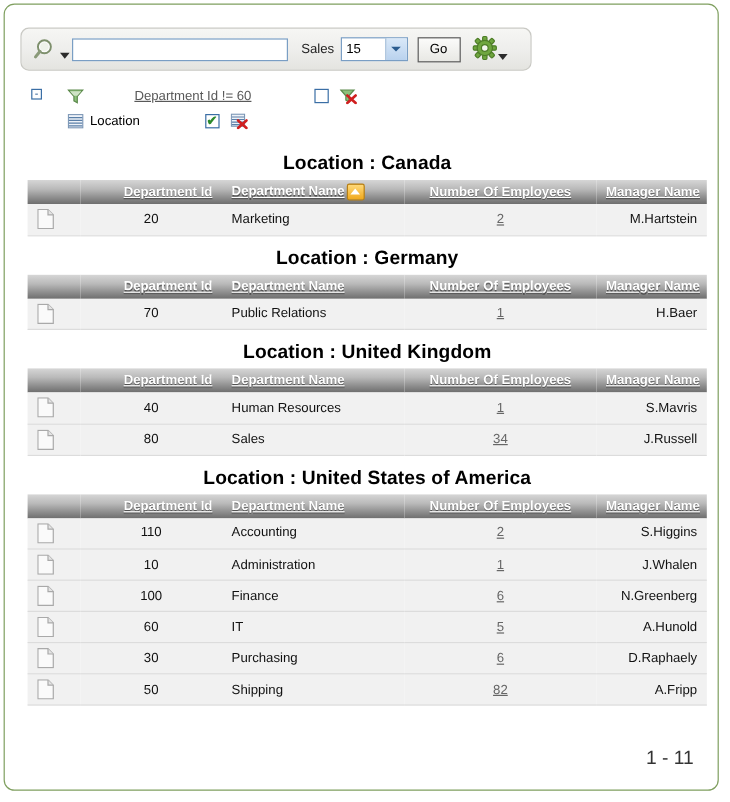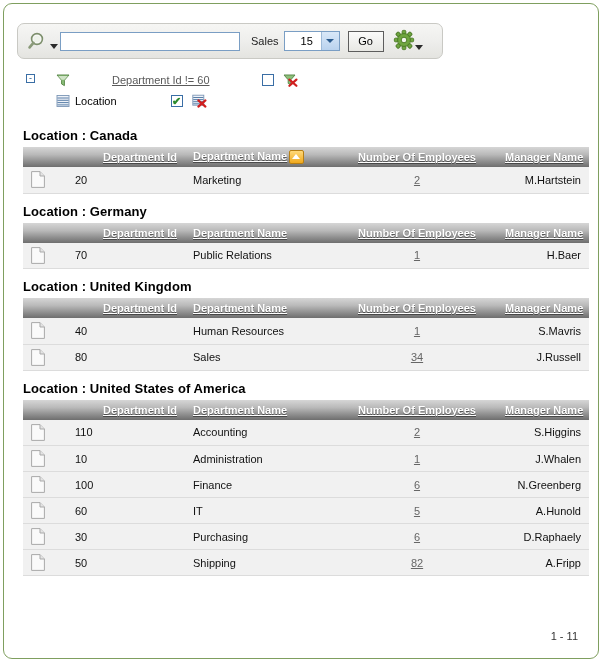--- a/index.html
+++ b/index.html
@@ -48,21 +48,21 @@
     margin-left:5px;
     width:56px;height:20px;
     border:1px solid #7a9ec4;
     background:#fff;
     font-family:"Liberation Sans", sans-serif;
     font-size:11px;
     box-sizing:border-box;
     position:relative;
     display:flex;align-items:center;
   }
-  .rows-select .val{padding-left:16px;flex:1;}
+  .rows-select .val{padding-left:4px;flex:1;}
   .rows-select .arrowbox{
     width:17px;height:18px;
     background:linear-gradient(to bottom,#d9e8f8,#b9d2ee);
     border-left:1px solid #9dbad8;
     display:flex;align-items:center;justify-content:center;
   }
   .caret-d{width:0;height:0;border-left:4px solid transparent;border-right:4px solid transparent;border-top:4px solid #2b5c8f;}
   .go-btn{
     margin-left:8px;
     height:19px;min-width:26px;
@@ -105,23 +105,24 @@
   }
   .chk .tick{color:#2c8a2c;font-size:11px;line-height:10px;font-weight:bold;}
   .chip-row .spacer-a{width:52px;}
   .chip-row .spacer-b{width:54px;}
   .chip-row .gapx{width:8px;}
 
   
   .groups{position:absolute;left:19px;top:124px;width:566px;}
   .grp-title{
     font-family:"Liberation Sans", sans-serif;
-    font-size:13px;font-weight:bold;color:#000;
+    font-size:16px;font-weight:bold;color:#000;
     margin:0 0 4px 0;
     letter-spacing:0.1px;
+    text-align:center;
   }
   .grp{margin-bottom:10px;}
   table.rpt{
     width:566px;
     border-collapse:collapse;
     table-layout:fixed;
   }
   table.rpt th{
     height:20px;
     background:linear-gradient(to bottom,#d6d6d6 0%,#b9b9b9 38%,#8f8f8f 72%,#6e6e6e 100%);
@@ -145,21 +146,21 @@
   table.rpt td{
     height:26px;
     background:#f1f1f1;
     border-bottom:1px solid #dcdcdc;
     padding:0 8px;
     font-size:11px;
     color:#111;
     box-sizing:border-box;
   }
   td.c-icon{text-align:left;padding-left:12px;}
-  td.c-id{text-align:left;}
+  td.c-id{text-align:center;}
   td.c-name{text-align:left;}
   td.c-num{text-align:center;}
   td.c-mgr{text-align:right;}
   .numlink{color:#666;text-decoration:underline;cursor:pointer;}
   .docicon{display:inline-block;vertical-align:middle;}
   .sort-arrow{
     display:inline-block;
     width:13px;height:12px;
     background:linear-gradient(to bottom,#ffd97a,#f0a91d);
     border:1px solid #b77f13;
@@ -170,21 +171,21 @@
   }
   .sort-arrow:after{
     content:"";position:absolute;left:2px;top:3px;
     width:0;height:0;
     border-left:4px solid transparent;
     border-right:4px solid transparent;
     border-bottom:5px solid #fff;
   }
   .pager{
     position:absolute;right:20px;bottom:16px;
-    font-size:11px;color:#333;
+    font-size:16px;color:#333;
   }
 </style>
 </head>
 <body>
 
 <div class="page-frame">
 
   <div class="toolbar">
     <div class="mag-wrap">
       <span class="mag">

